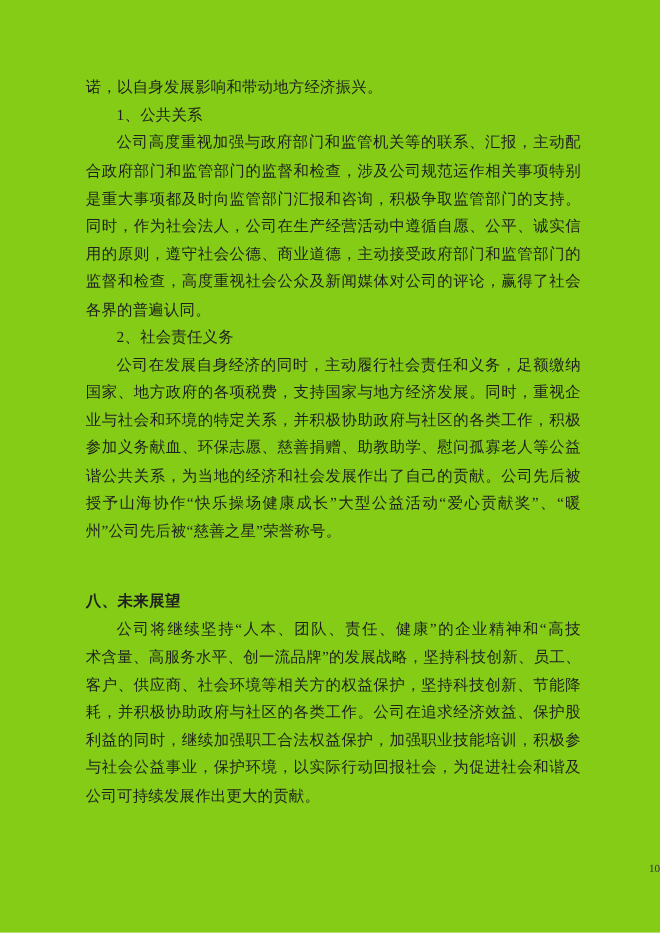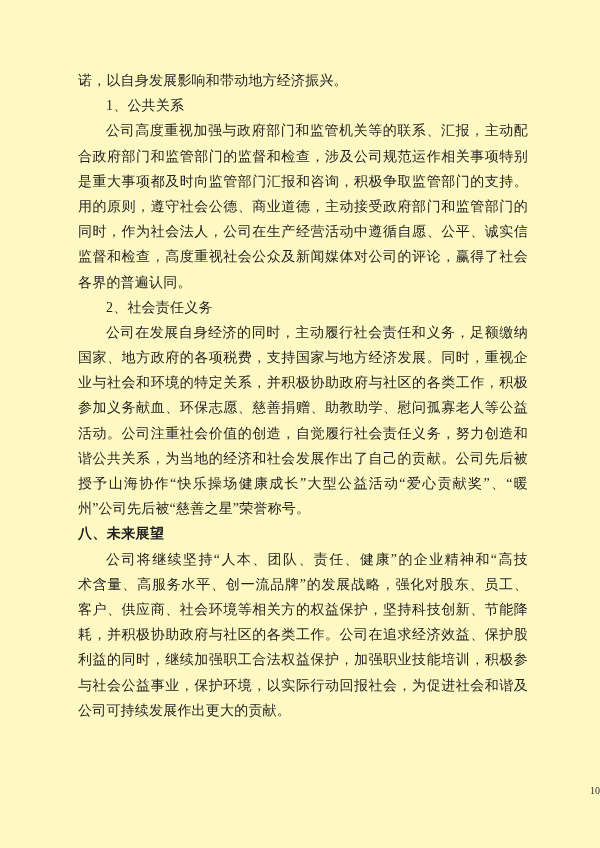--- a/index.html
+++ b/index.html
@@ -4,21 +4,21 @@
 <style>
   html, body {
     margin: 0;
     padding: 0;
     background: #ffffff;
   }
   .page {
     position: relative;
     width: 600px;
     height: 848px;
-    background: #fef9c3;
+    background: #84cc16;
     font-family: "Liberation Serif", "DejaVu Serif", serif;
     color: #1f1f1f;
     overflow: hidden;
   }
   .page-body {
     position: absolute;
     left: 78px;
     top: 68px;
     width: 450px;
   }
@@ -34,20 +34,21 @@
     text-align: justify;
     text-align-last: justify;
     text-justify: inter-character;
   }
   .line.indent {
     text-indent: 28px;
   }
   .line.bold {
     font-weight: 700;
     letter-spacing: 0.4px;
+    margin-top: 39px;
   }
   .page-footer {
     position: absolute;
     left: 0;
     right: 0;
     top: 780px;
     text-align: right;
   }
   .page-number {
     font-size: 10px;
@@ -58,36 +59,35 @@
 </head>
 <body>
 
 <div class="page">
   <div class="page-body">
       <div class="line">诺，以自身发展影响和带动地方经济振兴。</div>
       <div class="line indent">1、公共关系</div>
       <div class="line indent justify">公司高度重视加强与政府部门和监管机关等的联系、汇报，主动配</div>
       <div class="line justify">合政府部门和监管部门的监督和检查，涉及公司规范运作相关事项特别</div>
       <div class="line justify">是重大事项都及时向监管部门汇报和咨询，积极争取监管部门的支持。</div>
+      <div class="line justify">同时，作为社会法人，公司在生产经营活动中遵循自愿、公平、诚实信</div>
       <div class="line justify">用的原则，遵守社会公德、商业道德，主动接受政府部门和监管部门的</div>
-      <div class="line justify">同时，作为社会法人，公司在生产经营活动中遵循自愿、公平、诚实信</div>
       <div class="line justify">监督和检查，高度重视社会公众及新闻媒体对公司的评论，赢得了社会</div>
       <div class="line">各界的普遍认同。</div>
       <div class="line indent">2、社会责任义务</div>
       <div class="line indent justify">公司在发展自身经济的同时，主动履行社会责任和义务，足额缴纳</div>
       <div class="line justify">国家、地方政府的各项税费，支持国家与地方经济发展。同时，重视企</div>
       <div class="line justify">业与社会和环境的特定关系，并积极协助政府与社区的各类工作，积极</div>
       <div class="line justify">参加义务献血、环保志愿、慈善捐赠、助教助学、慰问孤寡老人等公益</div>
-      <div class="line justify">活动。公司注重社会价值的创造，自觉履行社会责任义务，努力创造和</div>
       <div class="line justify">谐公共关系，为当地的经济和社会发展作出了自己的贡献。公司先后被</div>
       <div class="line justify">授予山海协作“快乐操场健康成长”大型公益活动“爱心贡献奖”、“暖</div>
       <div class="line">州”公司先后被“慈善之星”荣誉称号。</div>
       <div class="line bold">八、未来展望</div>
       <div class="line indent justify">公司将继续坚持“人本、团队、责任、健康”的企业精神和“高技</div>
-      <div class="line justify">术含量、高服务水平、创一流品牌”的发展战略，强化对股东、员工、</div>
+      <div class="line justify">术含量、高服务水平、创一流品牌”的发展战略，坚持科技创新、员工、</div>
       <div class="line justify">客户、供应商、社会环境等相关方的权益保护，坚持科技创新、节能降</div>
       <div class="line justify">耗，并积极协助政府与社区的各类工作。公司在追求经济效益、保护股东</div>
       <div class="line justify">利益的同时，继续加强职工合法权益保护，加强职业技能培训，积极参</div>
       <div class="line justify">与社会公益事业，保护环境，以实际行动回报社会，为促进社会和谐及</div>
       <div class="line">公司可持续发展作出更大的贡献。</div>
     </div>
   <div class="page-footer">
     <span class="page-number">10</span>
   </div>
 </div>

